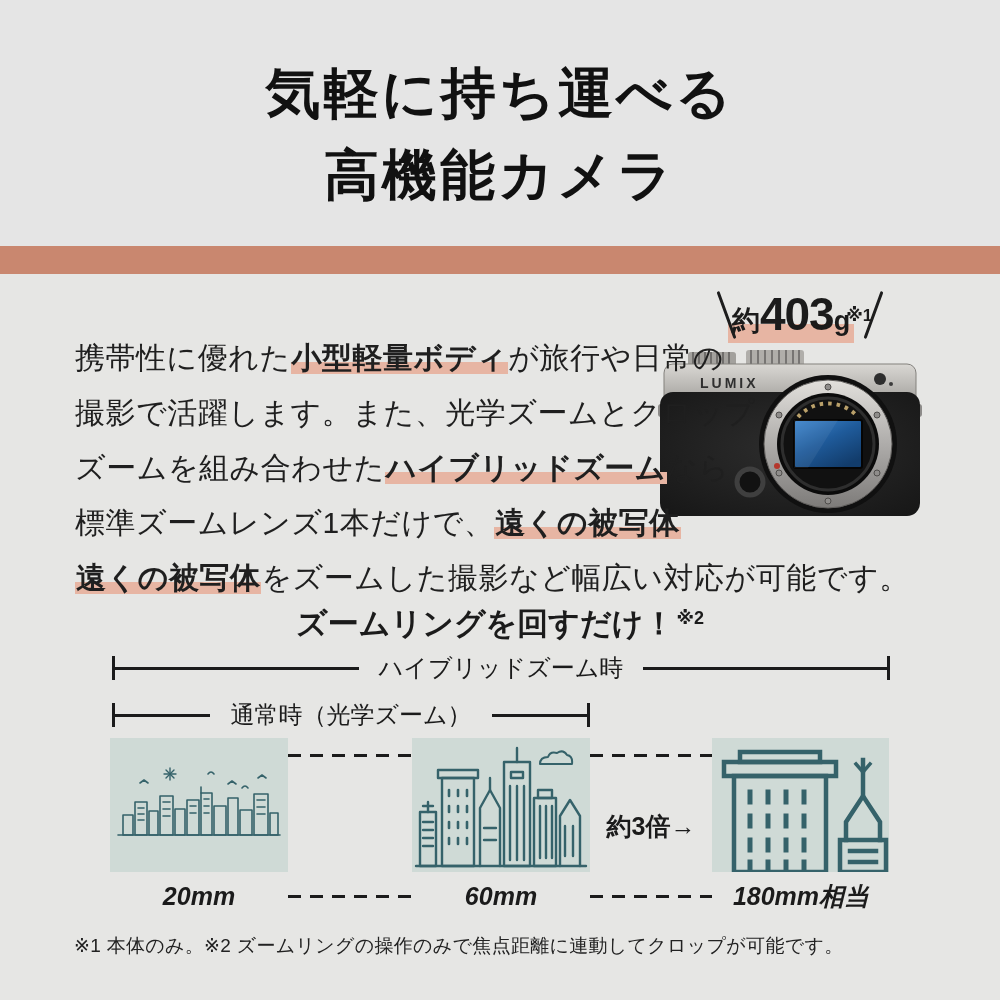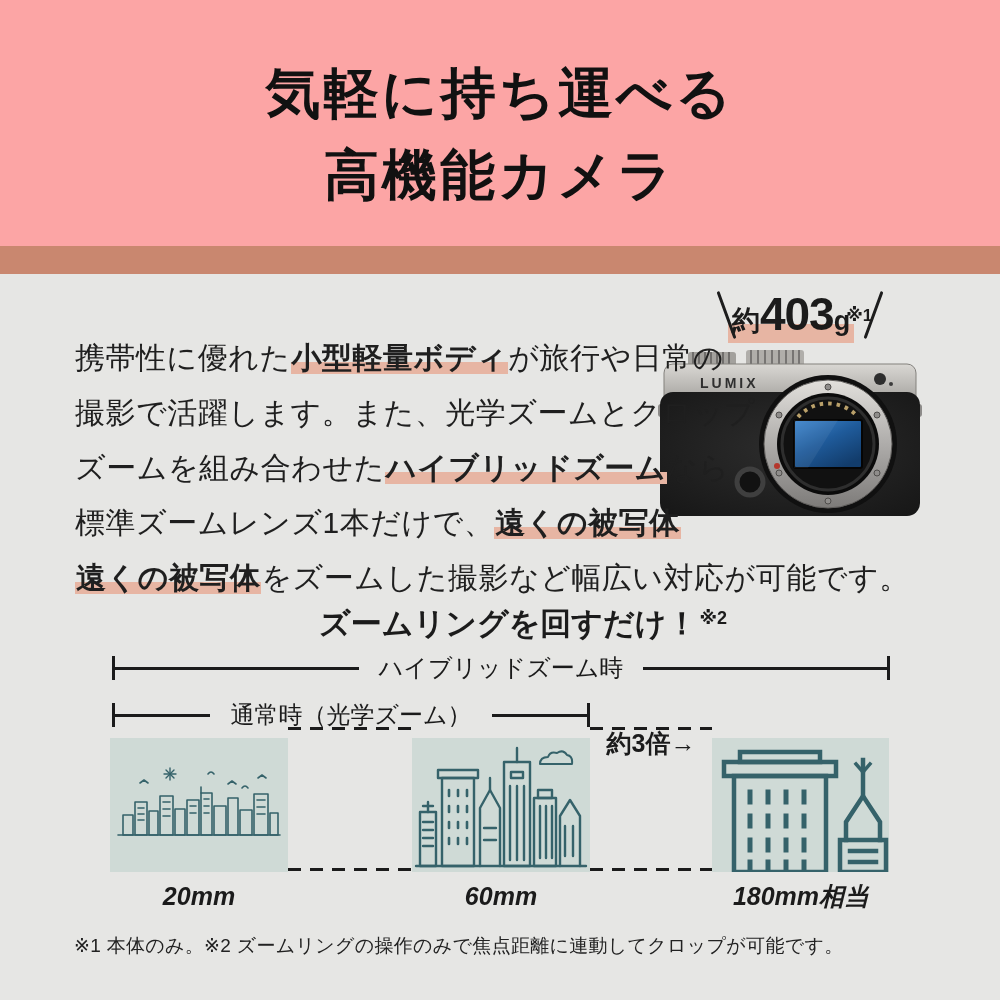--- a/index.html
+++ b/index.html
@@ -5,21 +5,21 @@
   :root{
     --accent:#c9876f;
     --hl:#e7b5a3;
     --bg:#e6e6e4;
     --panel:#cfdad6;
     --ink:#1b1b1b;
     --line-art:#35626a;
   }
   *{margin:0;padding:0;box-sizing:border-box;}
   body{font-family:"Liberation Sans","DejaVu Sans",sans-serif;color:var(--ink);}
-  .stage{position:relative;width:1000px;height:1000px;background:#fca5a5;overflow:hidden;}
+  .stage{position:relative;width:1000px;height:1000px;background:#e5e5e5;overflow:hidden;}
 
   
   .title{position:absolute;top:52px;left:0;width:1000px;text-align:center;
          font-size:55px;font-weight:700;line-height:82px;letter-spacing:3px;color:#111;}
 
   
   .band{position:absolute;top:246px;left:0;width:1000px;height:28px;background:var(--accent);}
   .gray{position:absolute;top:274px;left:0;width:1000px;height:726px;background:var(--bg);}
 
   
@@ -41,40 +41,40 @@
   .para{position:absolute;left:75px;top:330px;width:870px;font-size:30px;
         line-height:55px;letter-spacing:0.5px;color:#1f1f1f;}
   .para .pline{height:55px;white-space:nowrap;}
   .hl{font-weight:700;background:linear-gradient(to bottom,transparent 64%,var(--hl) 64%);padding:0 1px;}
 
   
   .camera{position:absolute;left:658px;top:346px;width:264px;height:172px;}
 
   
   .ring-callout{position:absolute;top:598px;left:280px;width:440px;height:52px;
-                display:flex;align-items:center;justify-content:space-between;gap:39px;}
+                display:flex;align-items:center;justify-content:center;gap:30px;}
   .ring-callout .slash{height:44px;}
   .ring-text{font-size:31px;font-weight:700;white-space:nowrap;}
   .ring-ref{font-size:18px;font-weight:700;vertical-align:10px;margin-left:2px;}
 
   
   .bracket{position:absolute;display:flex;align-items:stretch;height:24px;}
   .bracket .tick{width:3px;background:#1b1b1b;}
   .bracket .bline{flex:1;height:3px;background:#1b1b1b;align-self:center;}
   .bracket .blabel{font-size:24px;font-weight:400;line-height:24px;padding:0 20px;white-space:nowrap;}
   .bracket.hybrid{left:112px;width:778px;top:656px;}
   .bracket.normal{left:112px;width:478px;top:703px;}
 
   
   .panel{position:absolute;top:738px;height:134px;background:var(--panel);}
   .panel svg{display:block;width:100%;height:100%;}
   .p1{left:110px;width:178px;}
   .p2{left:412px;width:178px;}
   .p3{left:712px;width:177px;}
-  .gap{position:absolute;top:727px;height:144px;display:flex;align-items:flex-start;justify-content:center;}
+  .gap{position:absolute;top:754px;height:144px;display:flex;align-items:center;justify-content:center;}
   .g1{left:288px;width:124px;}
   .g2{left:590px;width:122px;}
   .gap .dash{position:absolute;left:0;right:0;height:3px;
              background:repeating-linear-gradient(90deg,#1b1b1b 0 13px,transparent 13px 22px);}
   .gap .dash.top{top:0;}
   .gap .dash.bottom{bottom:0;}
   .mult{font-size:25px;font-weight:700;white-space:nowrap;}
 
   
   .focal{position:absolute;top:880px;height:32px;font-size:25px;font-weight:700;text-align:center;line-height:32px;font-style:italic;}

